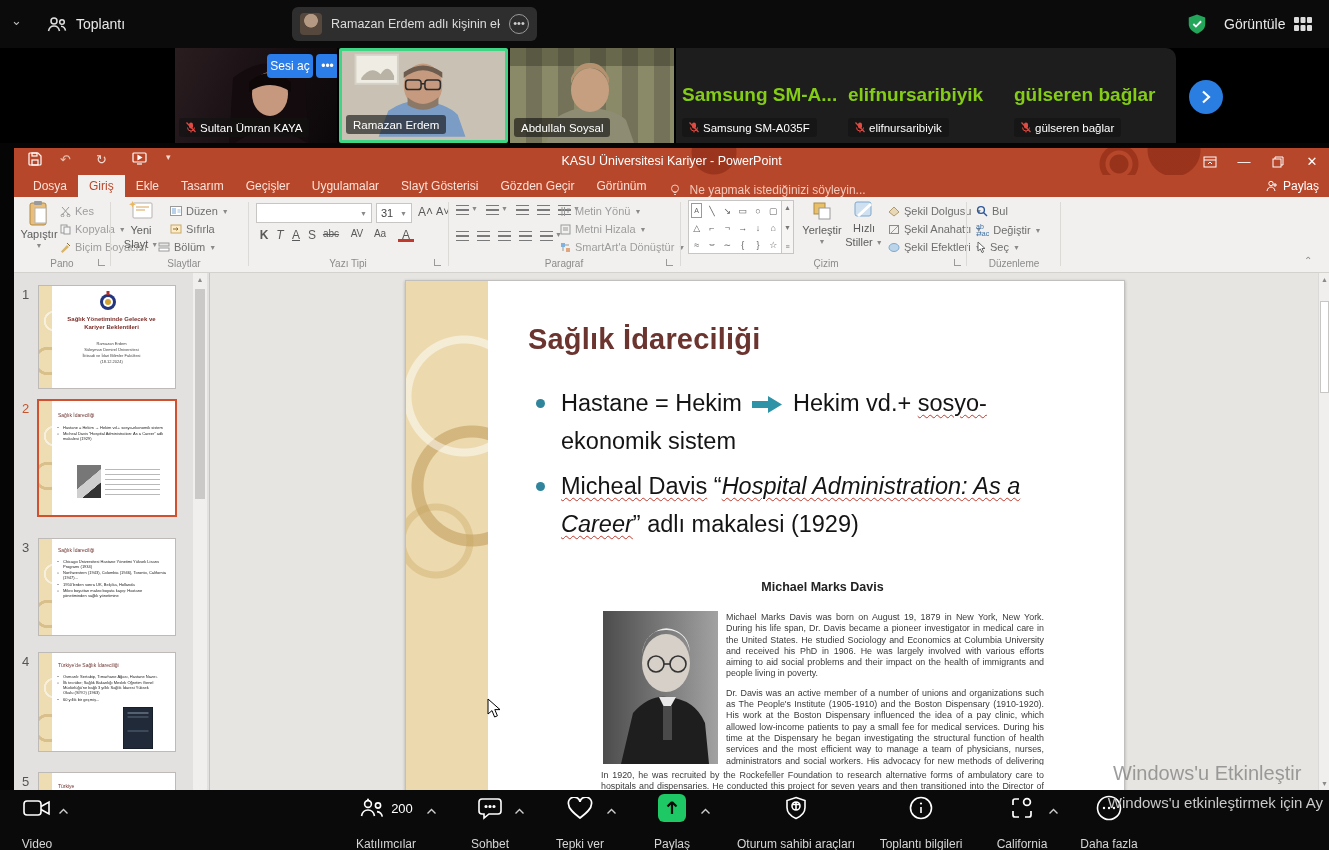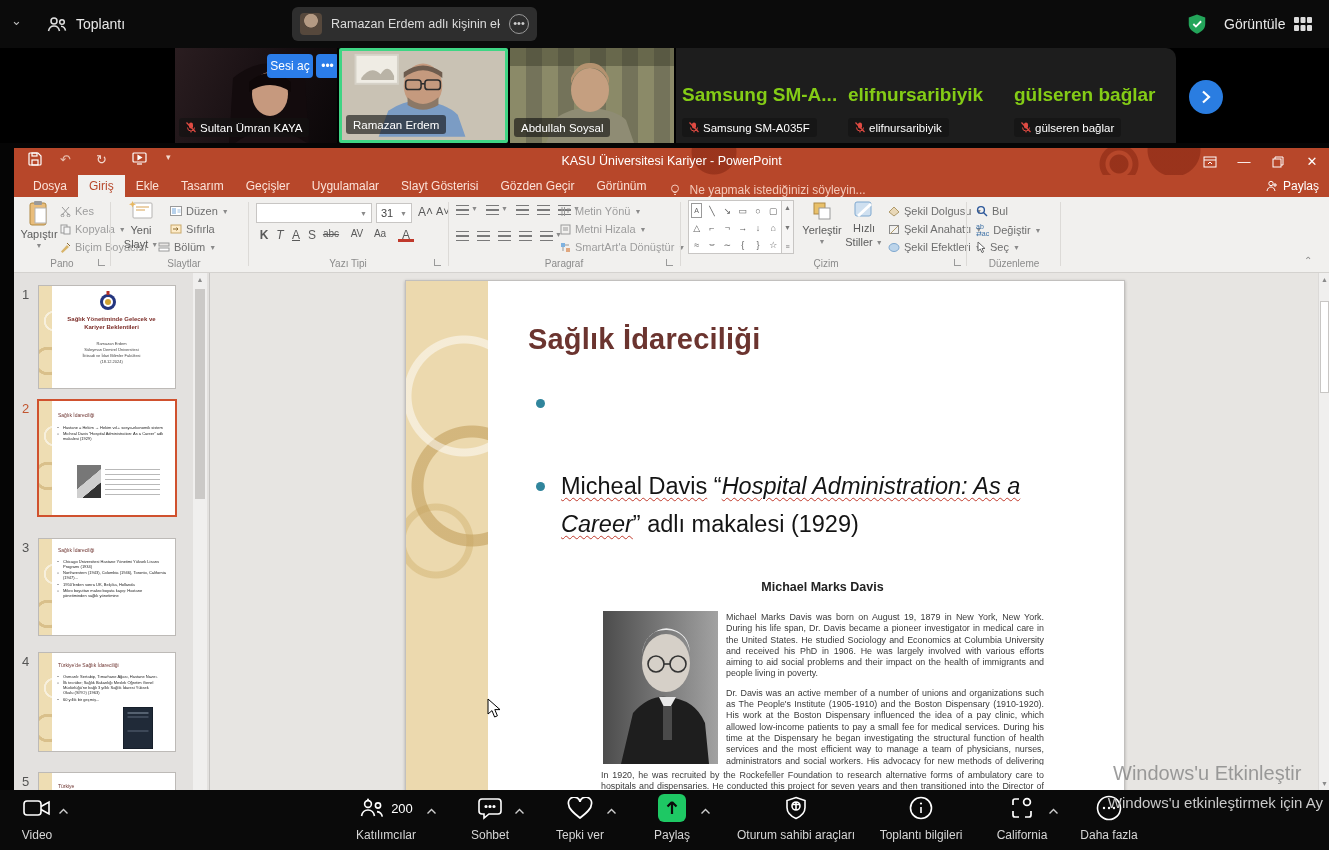--- a/index.html
+++ b/index.html
@@ -76,21 +76,21 @@
 #davis-head{position:absolute;left:195px;top:299px;width:443px;text-align:center;font-size:12.5px;font-weight:bold;color:#222}
 #davis-years{position:absolute;left:195px;top:316px;width:443px;text-align:center;font-size:9.5px;color:#444}
 #davis-photo{position:absolute;left:197px;top:330px;width:115px;height:153px}
 .bio{position:absolute;font-size:8.9px;line-height:11.3px;color:#3a3a3a;text-align:justify}
 #sbar-slide{position:absolute;left:1304px;top:0;width:11px;height:517px;background:#f0efee;border-left:1px solid #dcdad8}
 #sbar-slide .th{position:absolute;left:1px;top:28px;width:9px;height:92px;background:#fff;border:1px solid #c8c6c4}
 .sarrow{position:absolute;left:0;width:11px;text-align:center;font-size:7px;color:#8a8a8a}
 
 #botbar{left:0;top:790px;width:1329px;height:60px;background:#0a0a0a}
 .bitem{position:absolute;top:4px;display:flex;flex-direction:column;align-items:center;color:#d9d9d9}
-.bitem .lab{font-size:12px;margin-top:6px;white-space:nowrap;color:#d6d6d6}
+.bitem .lab{font-size:12px;margin-top:15px;white-space:nowrap;color:#d6d6d6}
 .bitem .ico{height:28px;display:flex;align-items:center}
 .chev{position:absolute;top:14px}
 
 #wm1{left:1113px;top:762px;font-size:20px;color:rgba(125,125,125,.75);white-space:nowrap;z-index:30}
 #wm2{right:6px;top:794px;font-size:15px;color:#c9c9c9;white-space:nowrap;z-index:40}
 #cursor{left:487px;top:698px;z-index:50}
 </style>
 </head>
 <body>
 
@@ -612,20 +612,28 @@
         </div>
       </div>
 
       <div id="slidearea">
         <div id="slide">
           <div class="band"></div>
           <div id="slide-title">Sağlık İdareciliği</div>
 
           <div class="sbullet" style="top:103px">
             <span class="dot"></span>
+            <span>
+              <span>Hastane = Hekim</span>
+              <svg width="30" height="17" viewBox="0 0 30 17" style="display:inline-block;vertical-align:-2px;margin:0 4px">
+                  <polygon points="0,5 16,5 16,0 30,8.5 16,17 16,12 0,12" fill="#2e93a6"></polygon>
+                </svg>
+              <span>Hekim vd.+ </span><span class="wavy">sosyo-</span><br>
+              <span>ekonomik sistem</span>
+            </span>
           </div>
 
           <div class="sbullet" style="top:186px">
             <span class="dot"></span>
             <span>
               <span class="wavy">Micheal Davis</span><span> “</span><span class="wavy" style="font-style:italic">Hospital Administration: As a Career</span><span>” </span><span>adlı makalesi (1929)</span>
             </span>
           </div>
 
           <div id="davis-head">Michael Marks Davis</div>

